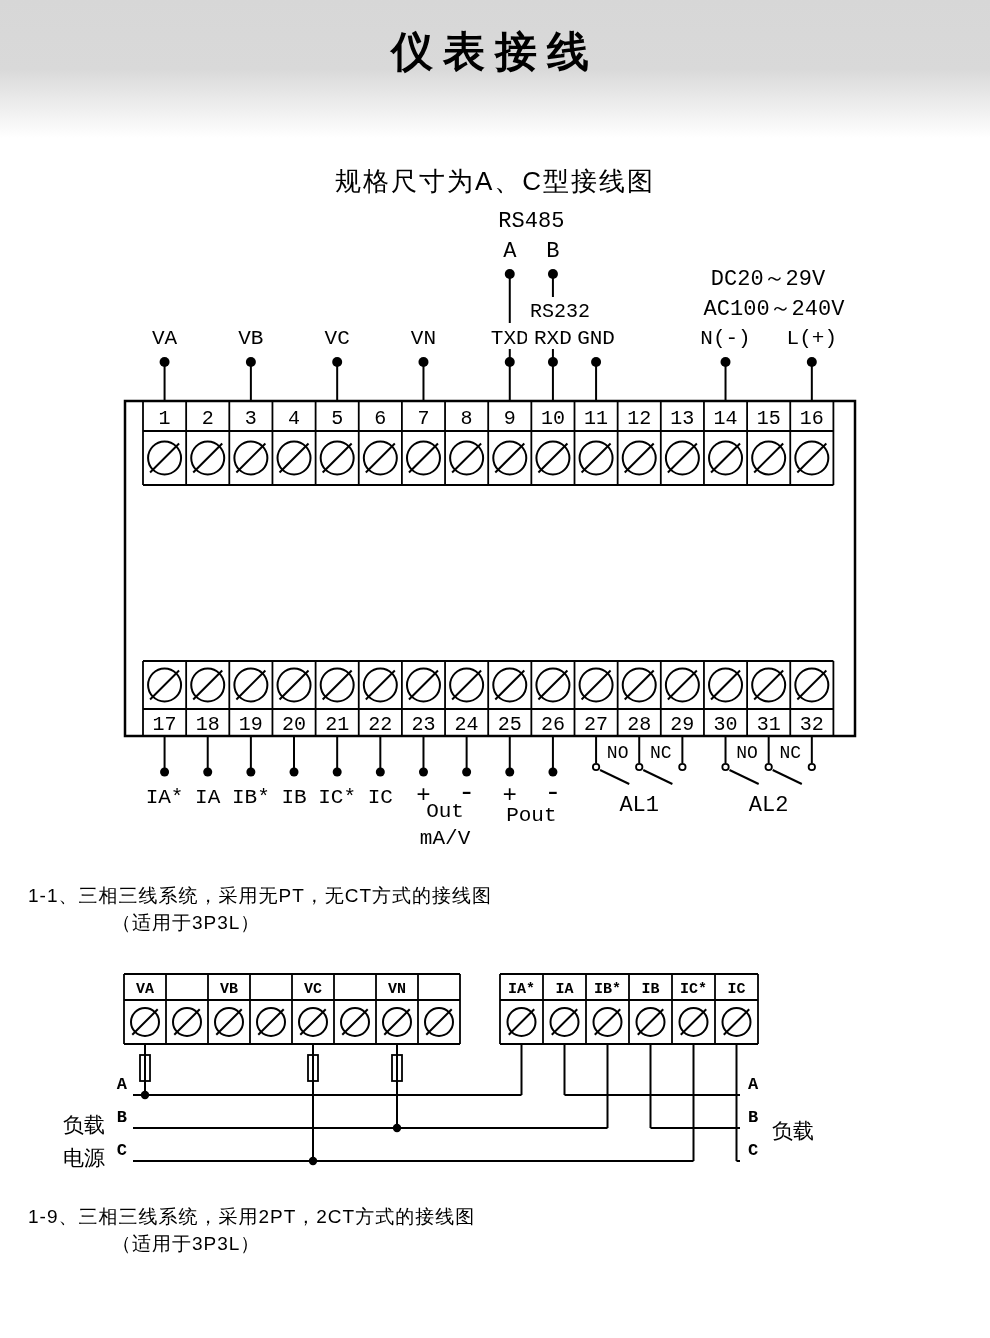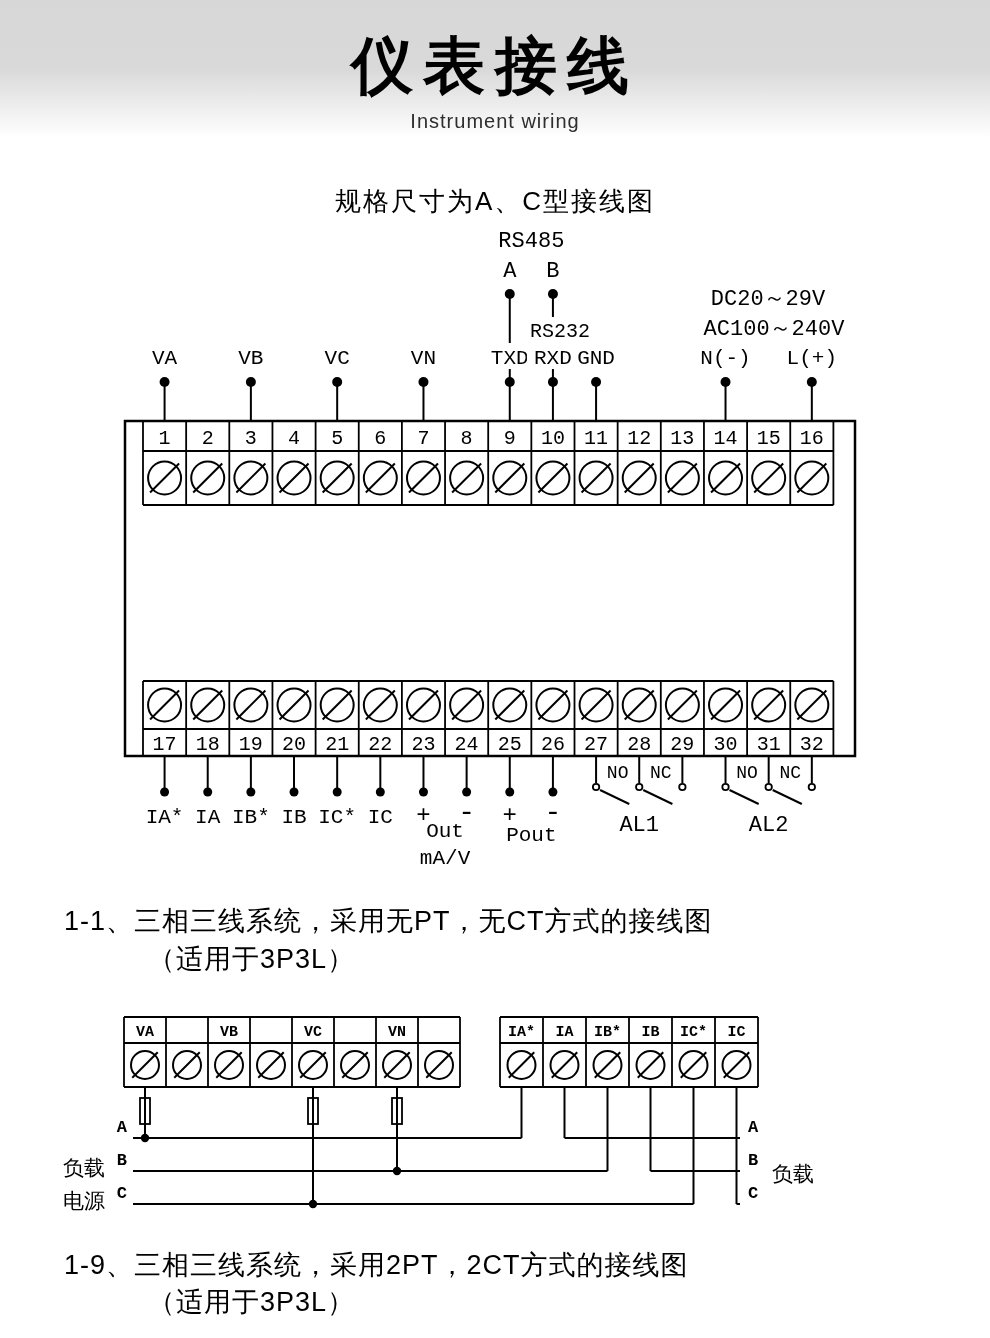--- a/index.html
+++ b/index.html
@@ -11,54 +11,53 @@
     color: #000;
     overflow: hidden;
   }
   .header {
     height: 138px;
     background: linear-gradient(180deg, #d7d7d7 0%, #d9d9d9 50%, #ffffff 100%);
     text-align: center;
     padding-top: 24px;
   }
   .header h1 {
-    font-size: 62px;
+    font-size: 42px;
     font-weight: bold;
     letter-spacing: 10px;
   }
   .header .sub {
     font-size: 20px;
     color: #2e2e2e;
     margin-top: 2px;
     letter-spacing: 1px;
   }
   .caption {
     text-align: center;
     font-size: 26px;
-    margin-top: 46px;
+    margin-top: 26px;
     letter-spacing: 2px;
   }
   svg { display: block; }
   #diagram1 { margin-top: 12px; }
   #diagram2 { margin-top: 34px; }
   .section {
-    margin: 24px 0 0 64px;
-    font-size: 27px;
+    margin: 24px 0 0 28px;
+    font-size: 19px;
     line-height: 1.4;
     letter-spacing: 1px;
   }
   .section .indent { margin-left: 84px; }
   svg text { font-family: "Liberation Mono", "DejaVu Sans Mono", monospace; fill: #000; }
 </style>
 </head>
 <body>
 
 <div class="header">
   <h1>仪表接线</h1>
-  <div class="sub">Instrument wiring</div>
 </div>
 
 <div class="caption">规格尺寸为A、C型接线图</div>
 
 <svg id="diagram1" width="990" height="648" viewBox="0 0 990 648">
     <rect x="125" y="190" width="730" height="335" fill="none" stroke="#000" stroke-width="2.5"></rect>
     <line x1="143" y1="220" x2="833.4" y2="220" stroke="#000" stroke-width="1.8"></line>
     <line x1="143" y1="274" x2="833.4" y2="274" stroke="#000" stroke-width="1.8"></line>
     <line x1="143" y1="450" x2="833.4" y2="450" stroke="#000" stroke-width="1.8"></line>
     <line x1="143" y1="498" x2="833.4" y2="498" stroke="#000" stroke-width="1.8"></line>

